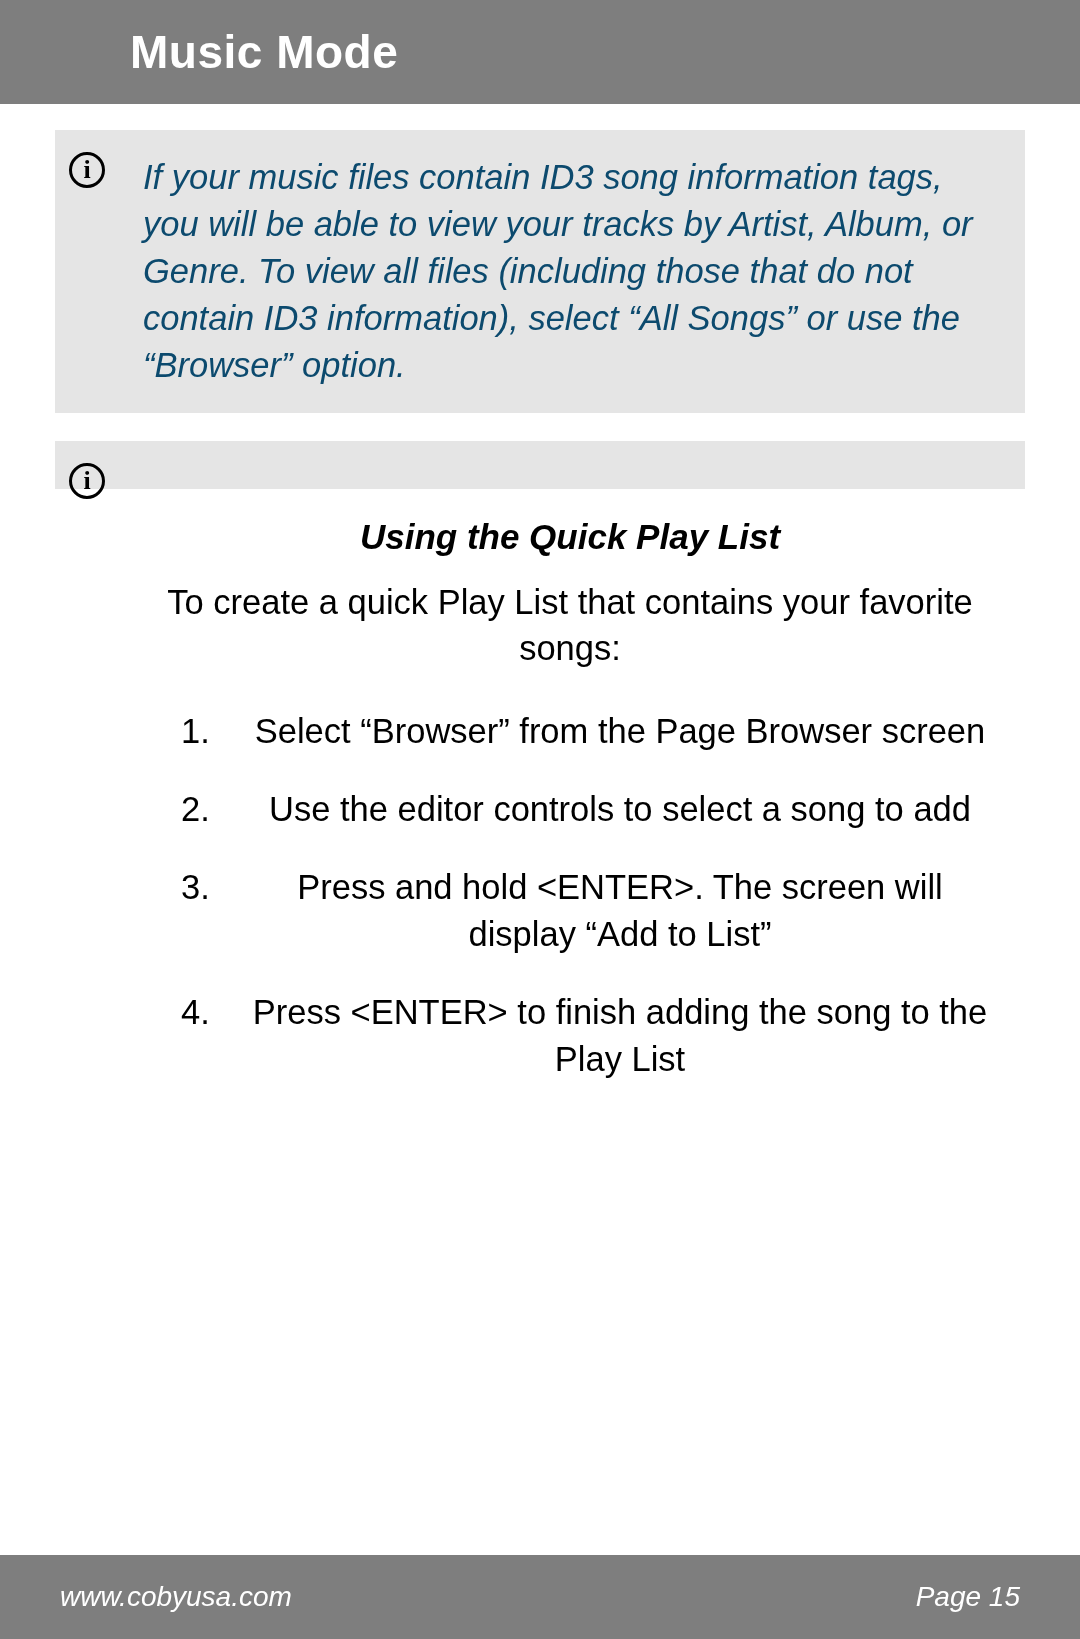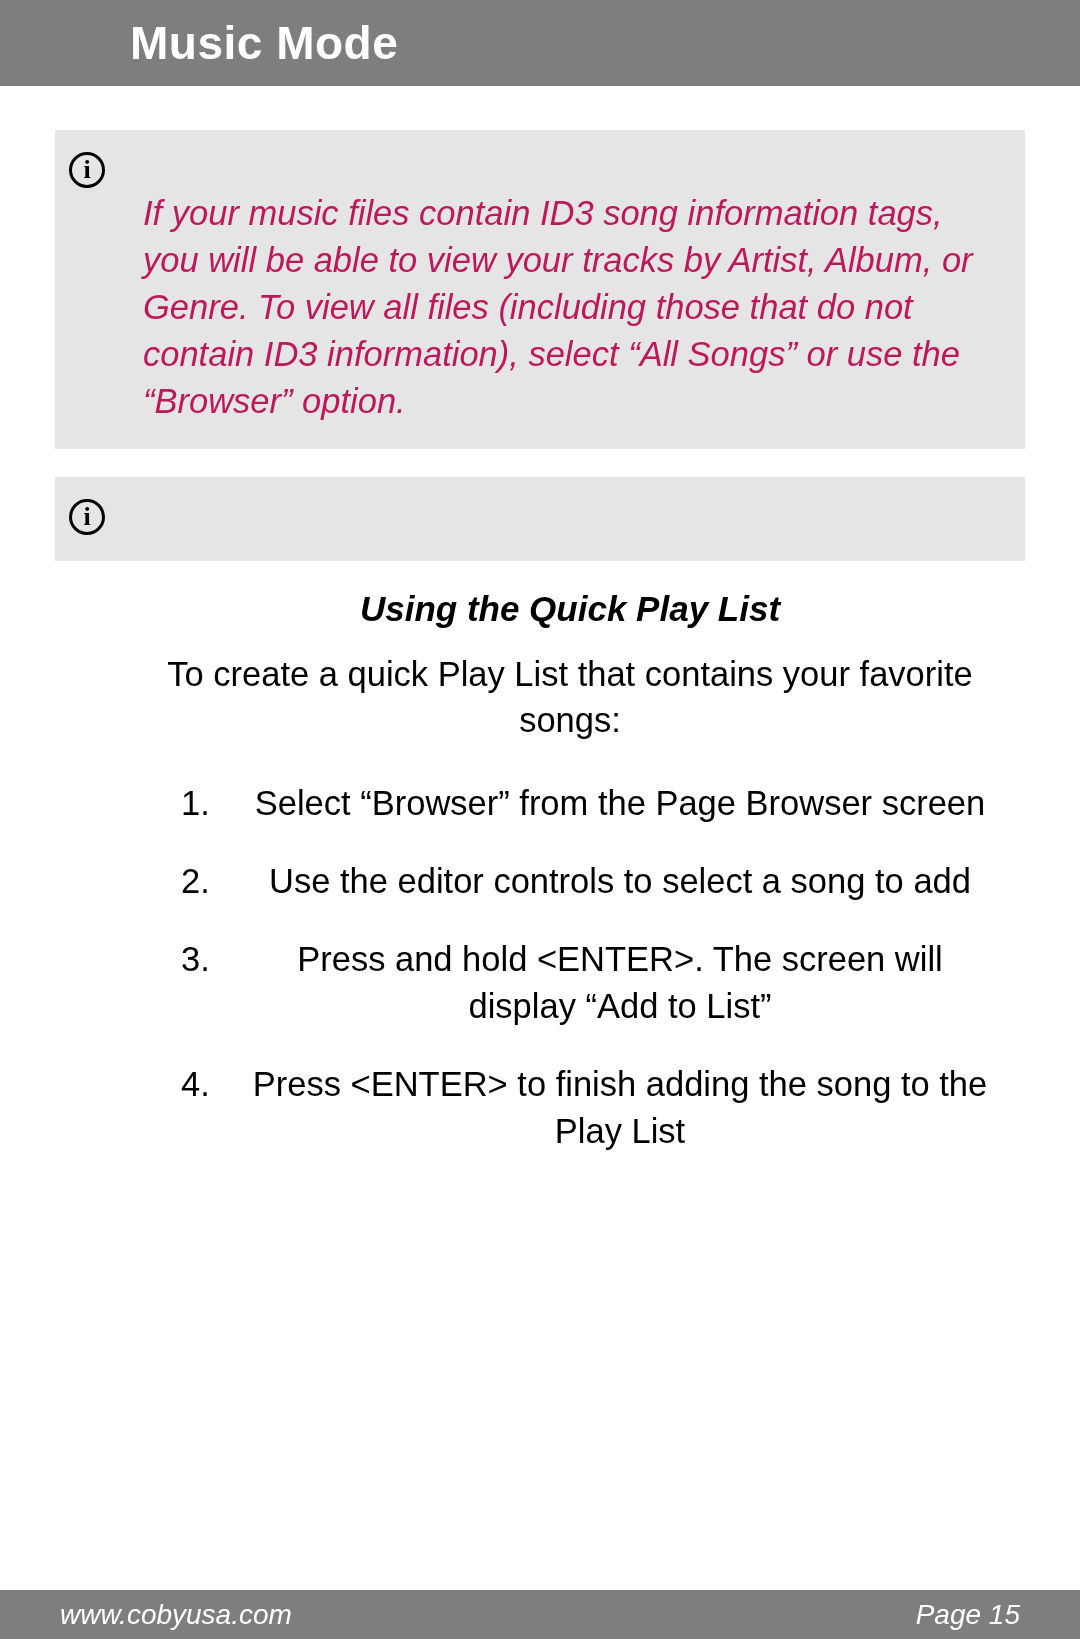--- a/index.html
+++ b/index.html
@@ -5,21 +5,21 @@
   * { box-sizing: border-box; margin: 0; padding: 0; }
   html, body { width: 1080px; height: 1639px; }
   body {
     font-family: Arial, Helvetica, sans-serif;
     background: #ffffff;
     position: relative;
   }
   .header-bar {
     position: absolute;
     top: 0; left: 0; right: 0;
-    height: 86px;
+    height: 104px;
     background: #7e7e7e;
     display: flex;
     align-items: center;
     padding-left: 130px;
   }
   .header-bar h1 {
     color: #ffffff;
     font-size: 46px;
     font-weight: bold;
     letter-spacing: 0.5px;
@@ -50,22 +50,21 @@
     font-family: Georgia, serif;
     font-weight: bold;
     font-size: 26px;
     font-style: normal;
   }
   .info-body {
     margin-left: 60px;
     font-style: italic;
     font-size: 34.5px;
     line-height: 1.36;
-    color: #be185d;
-    margin-top: 36px;
+    color: #0c4a6e;
   }
   .info-body p { margin-bottom: 30px; }
   .info-body p:last-child { margin-bottom: 0; }
   .info-body.justify p { text-align: justify; }
   .section {
     padding: 0 30px 0 90px;
     margin-bottom: 20px;
     text-align: center;
   }
   .section-title {
@@ -95,21 +94,21 @@
   }
   .steps li::before {
     content: counter(step) ".";
     position: absolute;
     left: 0;
     top: 0;
   }
   .footer-bar {
     position: absolute;
     left: 0; right: 0; bottom: 0;
-    height: 49px;
+    height: 84px;
     background: #7e7e7e;
     display: flex;
     align-items: center;
     justify-content: space-between;
     padding: 0 60px;
     color: #ffffff;
     font-style: italic;
     font-size: 28px;
   }
 </style>

